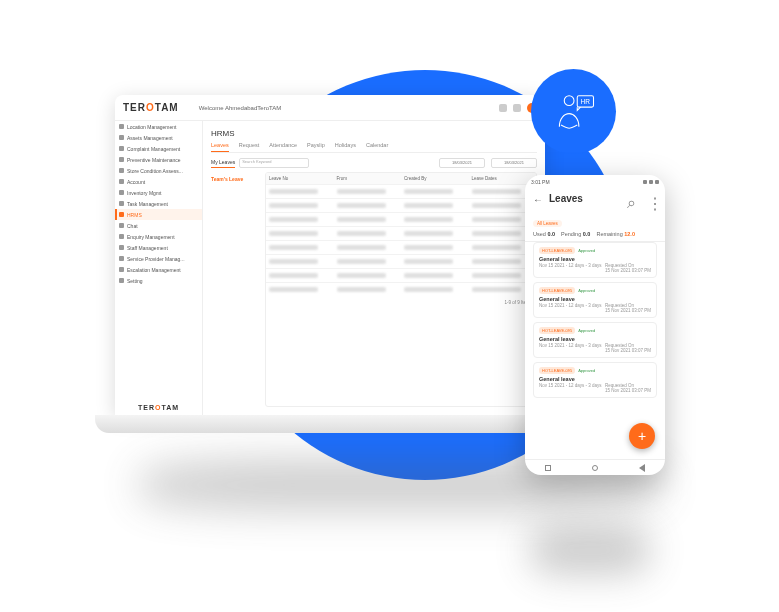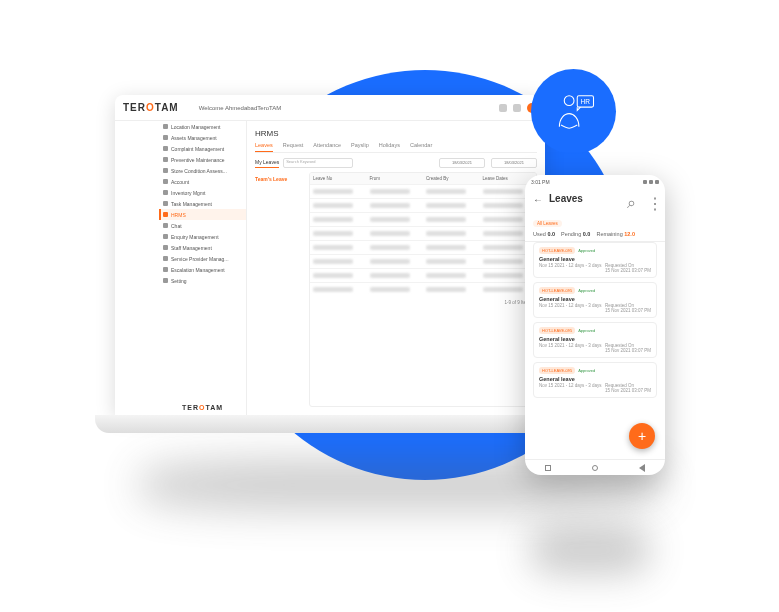--- a/index.html
+++ b/index.html
@@ -14,21 +14,21 @@
   .base { width: 470px; height: 18px; background: linear-gradient(#f4f4f4,#ddd); border-radius: 0 0 14px 14px; margin-left: -20px; }
 
   .header { height: 26px; display: flex; align-items: center; padding: 0 8px; font-size: 6px; color: #666; border-bottom: 1px solid #eee; text-align: right; }
   .logo { font-weight: bold; font-size: 10px; color: #333; letter-spacing: 1px; }
   .logo .o1 { color: #ff6b1a; }
   .header .welcome { margin-left: 20px; }
   .header .right { margin-left: auto; display: flex; gap: 6px; align-items: center; }
   .header .ic { width: 8px; height: 8px; background: #ccc; border-radius: 2px; }
   .header .av { width: 10px; height: 10px; border-radius: 50%; background: #ff6b1a; }
 
-  .main { flex: 1; display: flex; margin-left: 44px; }
+  .main { flex: 1; display: flex; }
   .sidebar { width: 88px; border-right: 1px solid #eee; display: flex; flex-direction: column; font-size: 5px; color: #555; }
   .sb-item { display: flex; align-items: center; gap: 3px; padding: 2.5px 4px; cursor: pointer; }
   .sb-item.active { background: #fff3eb; color: #ff6b1a; border-left: 2px solid #ff6b1a; padding-left: 2px; }
   .sb-ic { width: 5px; height: 5px; background: #999; border-radius: 1px; flex-shrink: 0; }
   .sb-item.active .sb-ic { background: #ff6b1a; }
   .sb-footer { margin-top: auto; padding: 4px; text-align: center; }
 
   .content { flex: 1; padding: 8px; display: flex; flex-direction: column; }
   .page-title { font-size: 8px; color: #333; margin-bottom: 4px; }
   .tabs { display: flex; gap: 10px; font-size: 5.5px; color: #888; border-bottom: 1px solid #eee; margin-bottom: 4px; }

